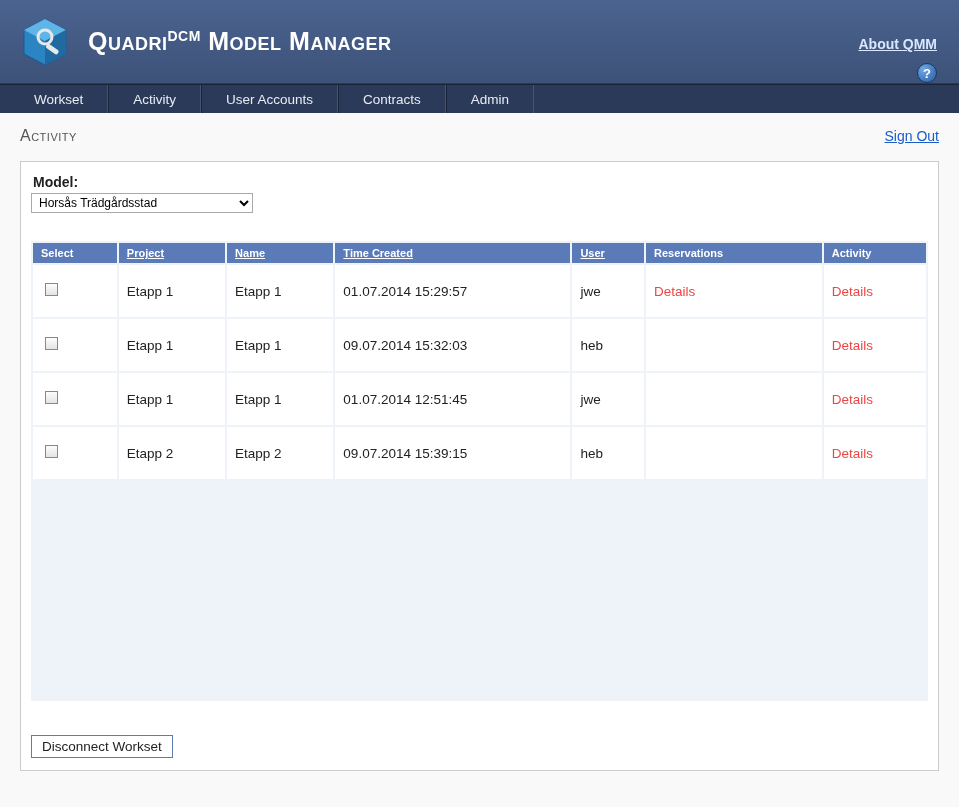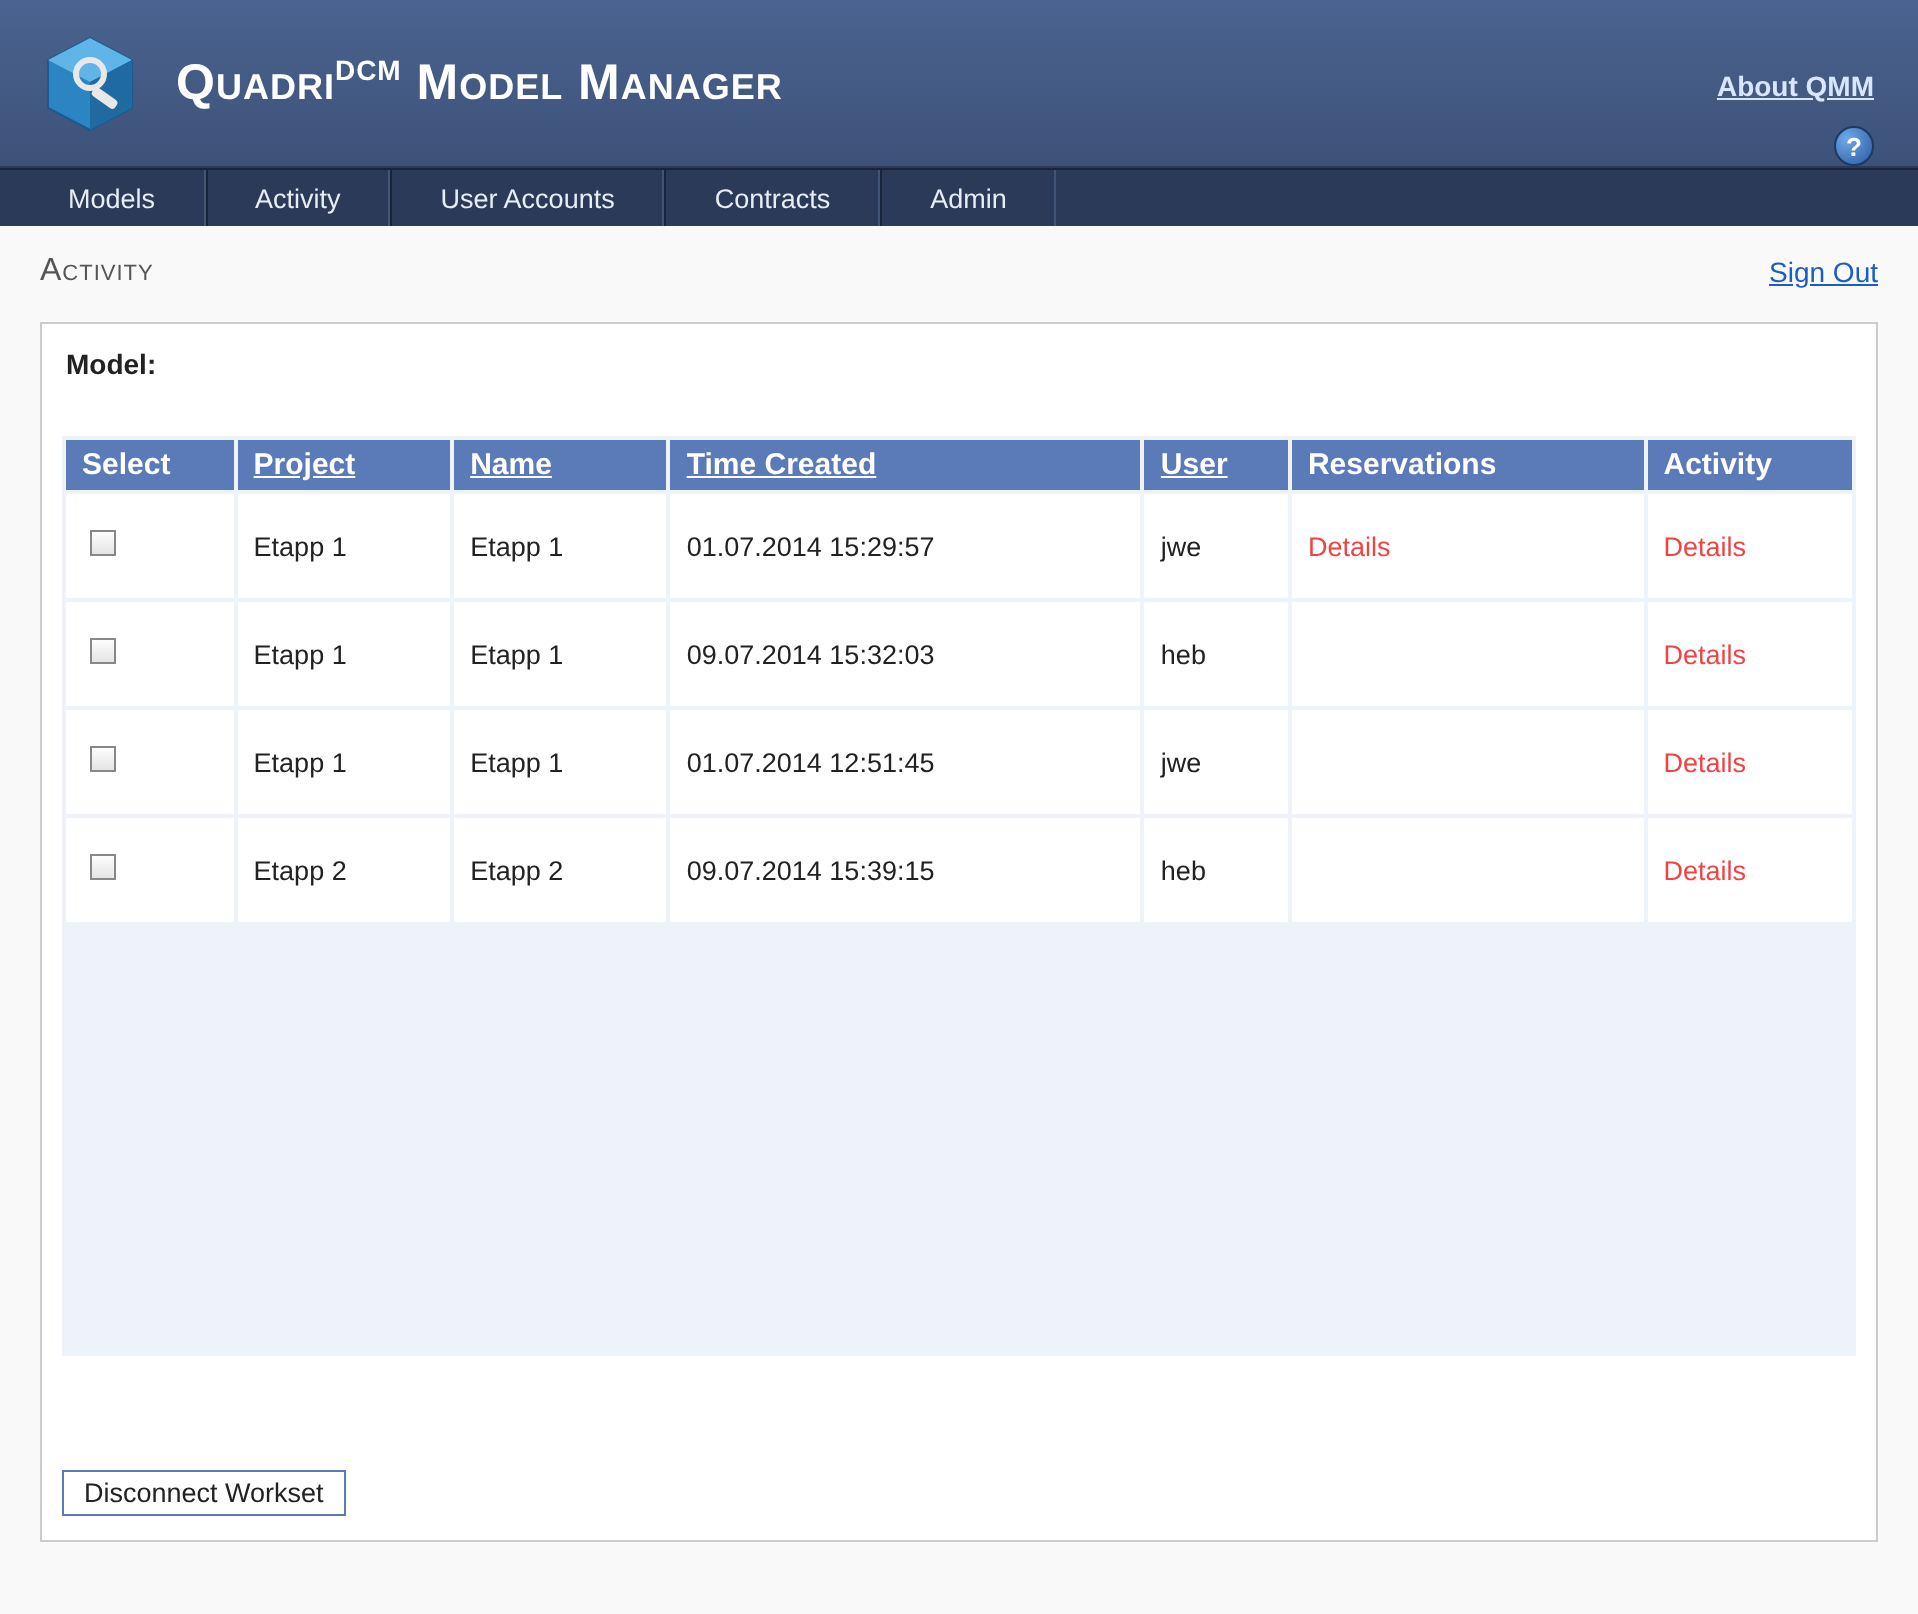--- a/index.html
+++ b/index.html
@@ -137,21 +137,21 @@
     }
     table {
       width: 100%;
       border-collapse: separate;
       border-spacing: 2px;
       background: #eef2f9;
     }
     thead th {
       background: #5a7ab8;
       color: white;
-      font-size: 15px;
+      font-size: 11px;
       font-weight: bold;
       text-align: left;
       padding: 4px 8px;
       text-decoration: underline;
       cursor: pointer;
     }
     thead th.no-underline { text-decoration: none; cursor: default; }
     tbody td {
       background: white;
       font-size: 13.5px;
@@ -207,34 +207,37 @@
   <div class="app-title">
     <span>Quadri</span><span class="sup">DCM</span><span> Model Manager</span>
   </div>
   <div class="header-right">
     <div><a class="about-link">About QMM</a></div>
     <div class="help-icon">?</div>
   </div>
 </div>
 
 <div class="nav-bar">
-  <div class="nav-item">Models</div>
+  <div class="nav-item">Workset</div>
   <div class="nav-item">Activity</div>
   <div class="nav-item">User Accounts</div>
   <div class="nav-item">Contracts</div>
   <div class="nav-item">Admin</div>
 </div>
 
 <div class="sub-header">
   <div class="page-title">Activity</div>
   <a class="signout">Sign Out</a>
 </div>
 
 <div class="panel">
   <div class="model-label">Model:</div>
+  <select class="model-select">
+    <option>Horsås Trädgårdsstad</option>
+  </select>
 
   <div class="table-wrap">
     <table>
       <thead>
         <tr>
           <th class="col-select no-underline">Select</th>
           <th class="col-project">Project</th>
           <th class="col-name">Name</th>
           <th class="col-time">Time Created</th>
           <th class="col-user">User</th>

